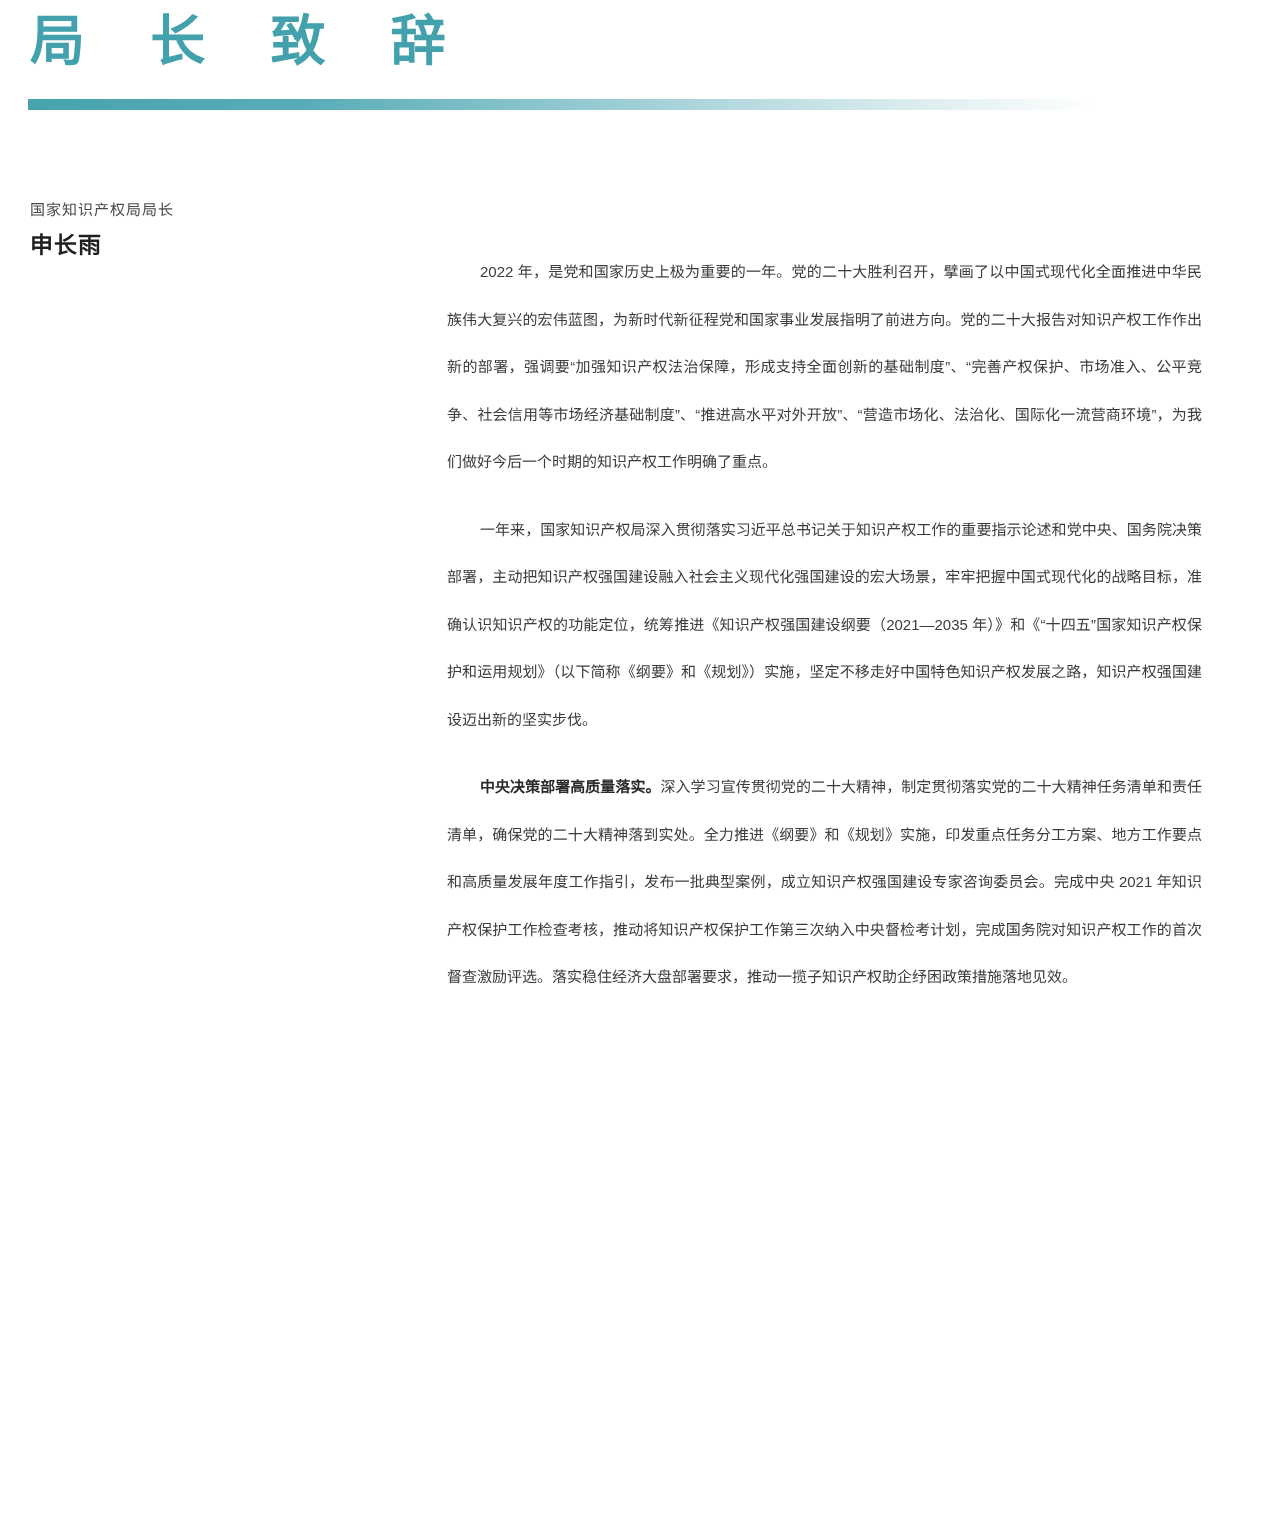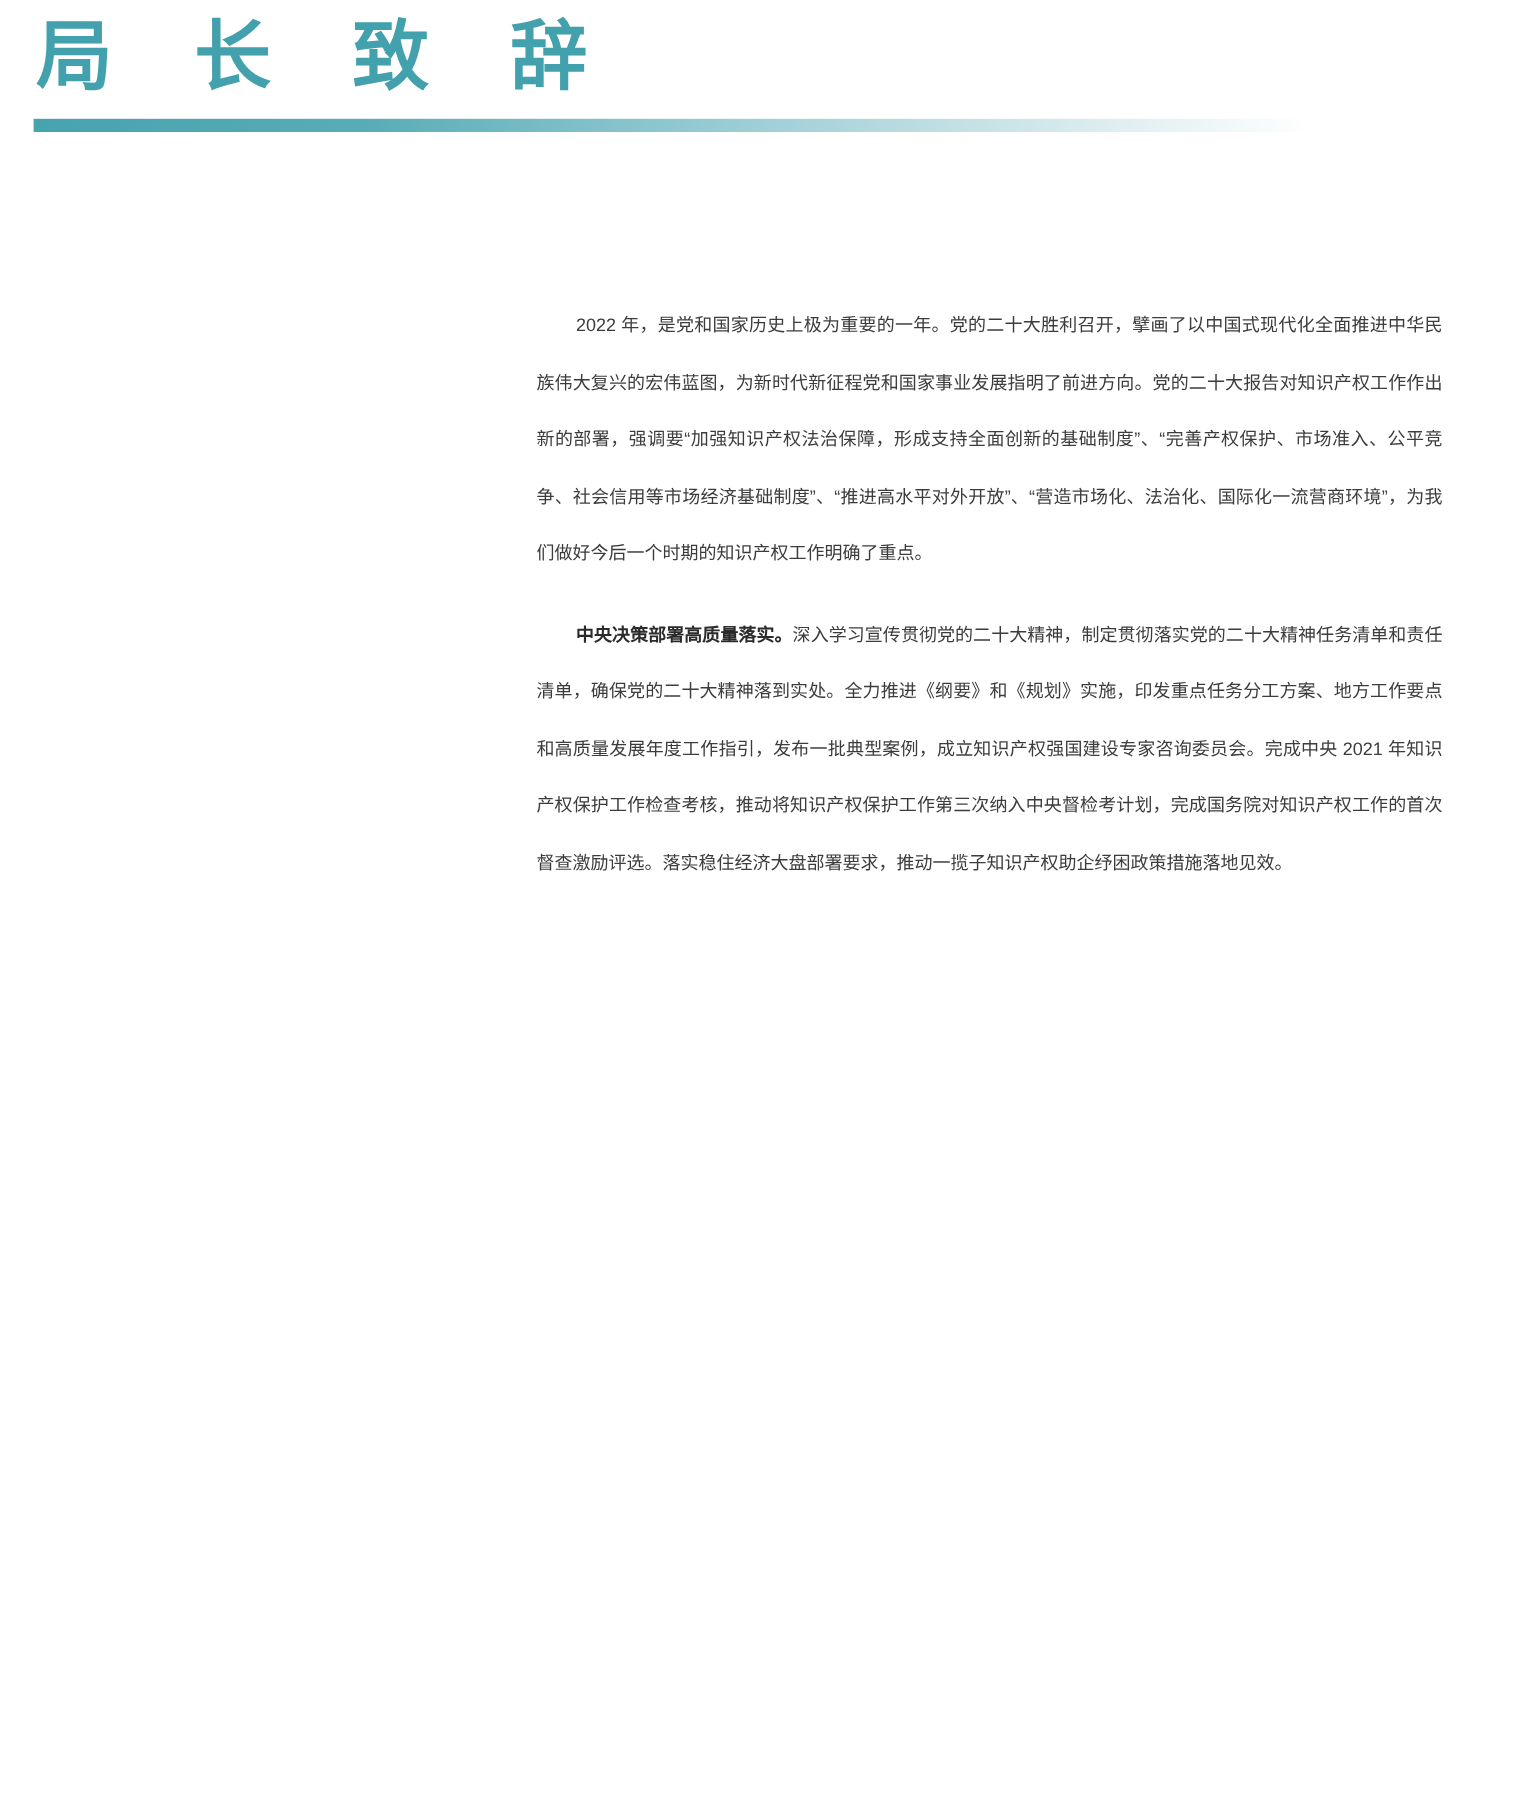--- a/index.html
+++ b/index.html
@@ -16,21 +16,21 @@
     position: relative;
     width: 1280px;
     height: 1516px;
     background: #ffffff;
   }
   
   .page-title {
     position: absolute;
     left: 30px;
     top: 6px;
-    font-size: 64px;
+    font-size: 55px;
     line-height: 1.3;
     font-weight: 700;
     color: #42a1ac;
     letter-spacing: 25px;
     white-space: nowrap;
   }
   
   .title-rule {
     position: absolute;
     left: 28px;
@@ -89,21 +89,26 @@
 </style>
 </head>
 <body>
 
 <div class="page">
 
   <h1 class="page-title">局 长 致 辞</h1>
 
   <div class="title-rule"></div>
 
+  <div class="byline">
+    <div class="byline-role">国家知识产权局局长</div>
+    <div class="byline-name">申长雨</div>
+  </div>
 
   <div class="content">
     <p><b class="lead"></b><span>2022 年，是党和国家历史上极为重要的一年。党的二十大胜利召开，擘画了以中国式现代化全面推进中华民族伟大复兴的宏伟蓝图，为新时代新征程党和国家事业发展指明了前进方向。党的二十大报告对知识产权工作作出新的部署，强调要“加强知识产权法治保障，形成支持全面创新的基础制度”、“完善产权保护、市场准入、公平竞争、社会信用等市场经济基础制度”、“推进高水平对外开放”、“营造市场化、法治化、国际化一流营商环境”，为我们做好今后一个时期的知识产权工作明确了重点。</span></p>
 
+    <p><b class="lead"></b><span>一年来，国家知识产权局深入贯彻落实习近平总书记关于知识产权工作的重要指示论述和党中央、国务院决策部署，主动把知识产权强国建设融入社会主义现代化强国建设的宏大场景，牢牢把握中国式现代化的战略目标，准确认识知识产权的功能定位，统筹推进《知识产权强国建设纲要（2021—2035 年）》和《“十四五”国家知识产权保护和运用规划》（以下简称《纲要》和《规划》）实施，坚定不移走好中国特色知识产权发展之路，知识产权强国建设迈出新的坚实步伐。</span></p>
 
     <p><b class="lead">中央决策部署高质量落实。</b><span>深入学习宣传贯彻党的二十大精神，制定贯彻落实党的二十大精神任务清单和责任清单，确保党的二十大精神落到实处。全力推进《纲要》和《规划》实施，印发重点任务分工方案、地方工作要点和高质量发展年度工作指引，发布一批典型案例，成立知识产权强国建设专家咨询委员会。完成中央 2021 年知识产权保护工作检查考核，推动将知识产权保护工作第三次纳入中央督检考计划，完成国务院对知识产权工作的首次督查激励评选。落实稳住经济大盘部署要求，推动一揽子知识产权助企纾困政策措施落地见效。</span></p>
   </div>
 
 </div>
 
 </body></html>

